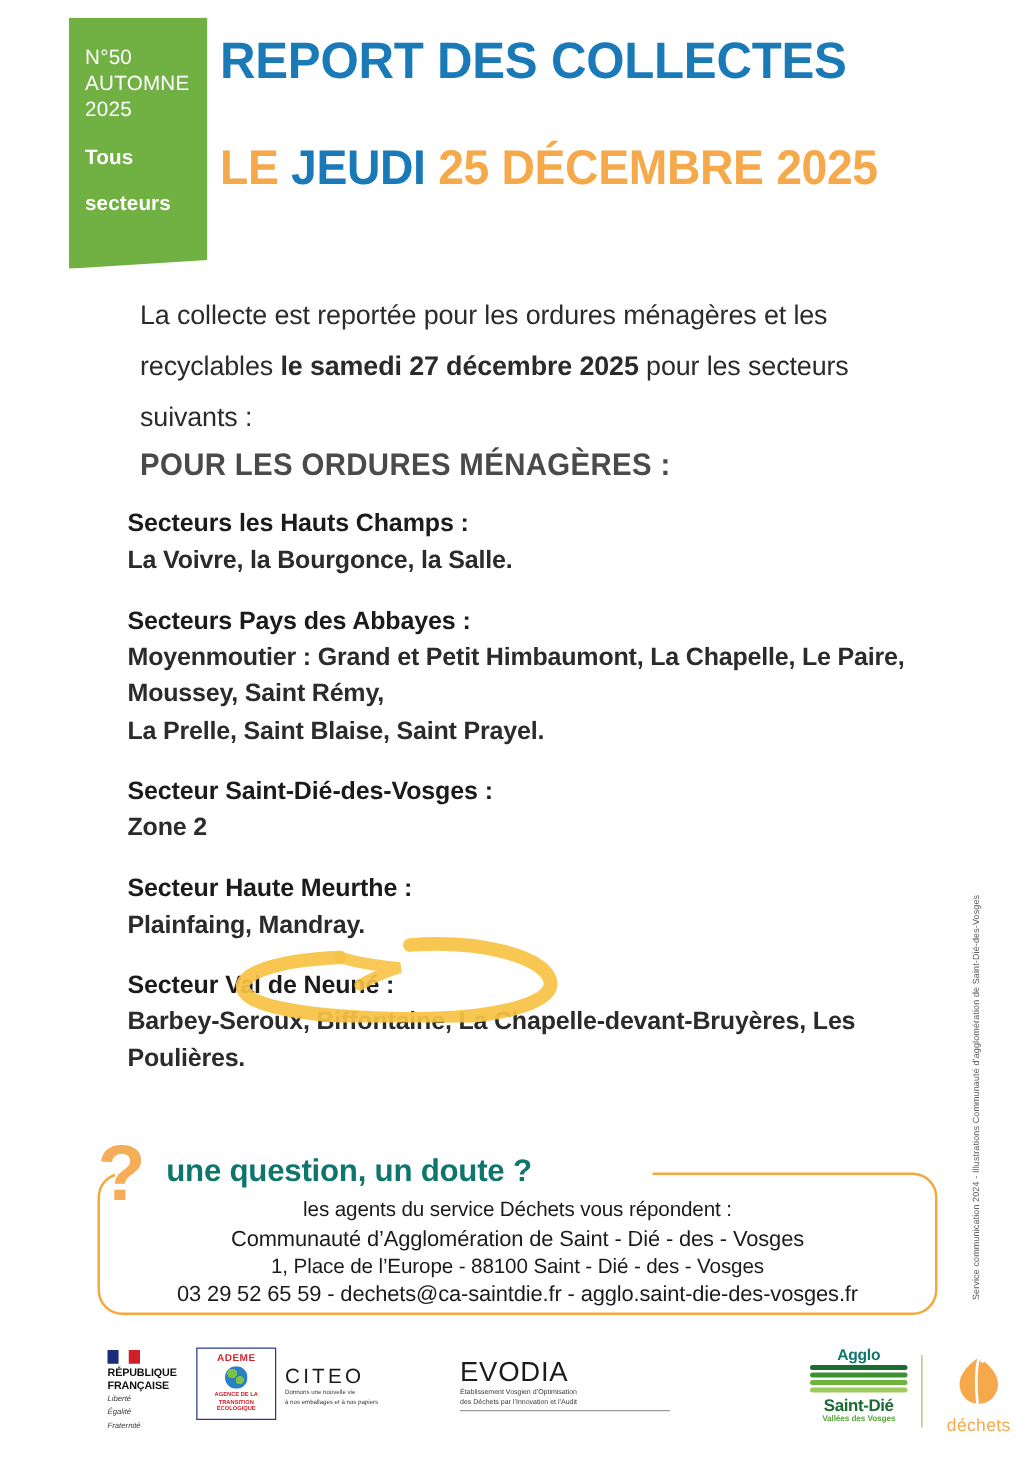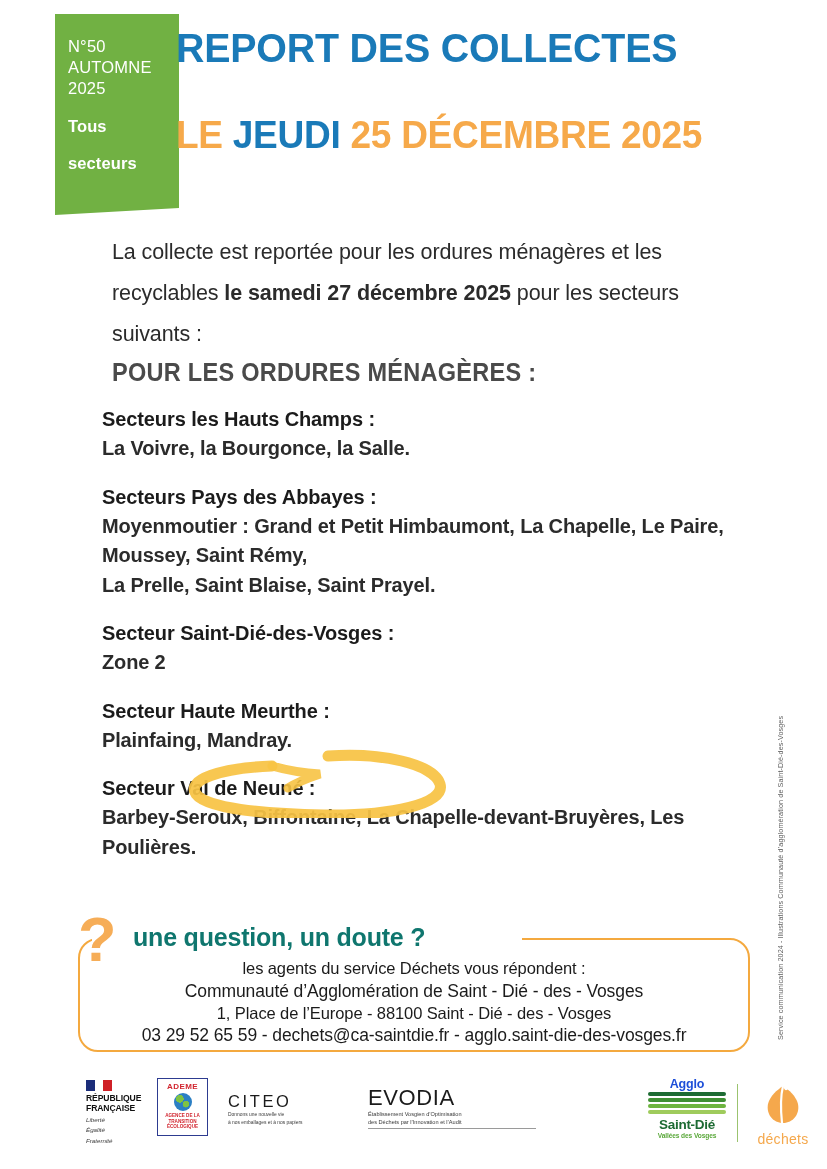--- a/index.html
+++ b/index.html
@@ -7,21 +7,21 @@
   body {
     width:827px; height:1169px;
     position:relative; overflow:hidden;
     font-family:"Liberation Sans", sans-serif;
     color:#231f20;
   }
 
   
   #banner {
     position:absolute; left:55px; top:14px;
-    width:124px; height:201px;
+    width:111px; height:201px;
     background:#71b143;
     -webkit-clip-path: polygon(0 0, 100% 0, 100% 96.5%, 0 100%);
     clip-path: polygon(0 0, 100% 0, 100% 96.5%, 0 100%);
     color:#ffffff;
     padding:22px 0 0 13px;
   }
   #banner .bline {
     font-size:16.5px; line-height:21px;
     letter-spacing:.2px; font-weight:400;
   }
@@ -137,21 +137,21 @@
   #rf .flag { display:flex; width:26px; height:11px; margin-bottom:3px; }
   #rf .flag i { flex:1; display:block; }
   #rf .fb { background:#1b2d7a; }
   #rf .fw { background:#ffffff; }
   #rf .fr { background:#cf2027; }
   #rf .rfn { font-size:8.6px; line-height:9.6px; font-weight:700; color:#101010; letter-spacing:-0.1px; }
   #rf .rfm { margin-top:3px; font-size:6.2px; line-height:7.2px; font-style:italic; color:#3a3a3a; }
   
   #ademe {
     position:absolute; left:157px; top:6px;
-    width:51px; height:58px;
+    width:64px; height:58px;
     border:1.3px solid #2d3b90; background:#fff;
     text-align:center; padding-top:3px;
   }
   #ademe .at { font-size:8px; line-height:9px; font-weight:700; color:#d22630; letter-spacing:.4px; }
   #ademe .globe {
     width:18px; height:18px; border-radius:50%;
     margin:2px auto 2px auto;
     background:
       radial-gradient(circle at 32% 32%, #7fc242 0 22%, transparent 23%),
       radial-gradient(circle at 66% 62%, #7fc242 0 20%, transparent 21%),
@@ -168,21 +168,21 @@
   
   #evodia { position:absolute; left:320px; top:14px; width:190px;margin-left:48px; }
   #evodia .et {
     font-size:22px; line-height:24px; font-weight:400;
     color:#1b1b1b; letter-spacing:.6px;
   }
   #evodia .esub { margin-top:1px; font-size:5.6px; line-height:7.2px; color:#3a3a3a; }
   #evodia .erule { margin-top:2px; width:168px; height:1px; background:#9a9a9a; }
   
   #agglo { position:absolute; left:644px; top:6px; width:86px; text-align:center; }
-  #agglo .ag1 { font-size:12.5px; line-height:13px; font-weight:700; color:#1d4ed8; letter-spacing:-0.2px; }
+  #agglo .ag1 { font-size:12.5px; line-height:13px; font-weight:700; color:#0f766e; letter-spacing:-0.2px; }
   #agglo .waves { height:25px; position:relative; margin:1px 0; }
   #agglo .waves i {
     position:absolute; left:4px; width:78px; height:4px; border-radius:3px;
     display:block;
   }
   #agglo .ag2 { font-size:13.5px; line-height:14px; font-weight:700; color:#1d6b33; letter-spacing:-0.3px; }
   #agglo .ag3 { font-size:6.6px; line-height:8px; font-weight:700; color:#5aa83a; letter-spacing:-0.1px; }
   #vdiv { position:absolute; left:737px; top:12px; width:1.4px; height:58px; background:#9bc36f; }
   #dechets { position:absolute; left:748px; top:10px; width:70px; text-align:center; }
   #dechets .dt { margin-top:1px; font-size:14px; line-height:16px; color:#f5a84c; letter-spacing:.3px; }

